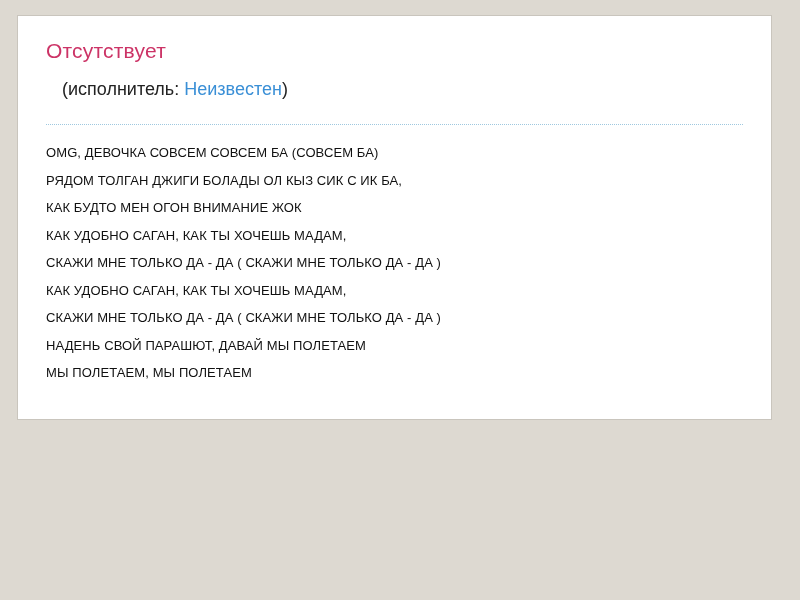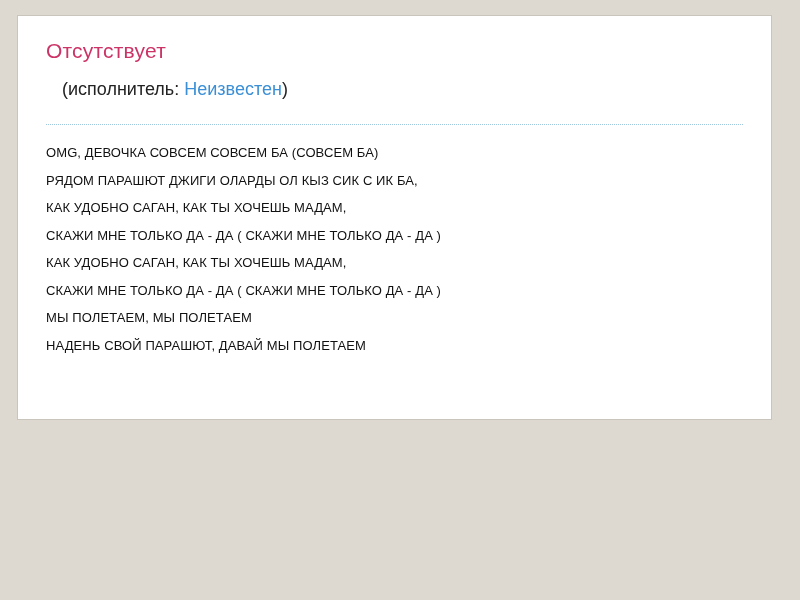--- a/index.html
+++ b/index.html
@@ -74,23 +74,24 @@
 <body>
 
 <div class="slide-area">
   <div class="card">
     <div class="card-inner">
       <h1 class="title">Отсутствует</h1>
       <p class="subtitle"><span>(исполнитель: </span><a class="artist-link" href="#">Неизвестен</a><span>)</span></p>
       <hr class="divider">
       <div class="lyrics" id="lyrics-container">
           <span class="line">OMG, ДЕВОЧКА СОВСЕМ СОВСЕМ БА (СОВСЕМ БА)</span>
-          <span class="line">РЯДОМ ПАРАШЮТ ДЖИГИ ОЛАРДЫ ОЛ КЫЗ СИК С ИК БА,</span>
+          <span class="line">РЯДОМ ТОЛГАН ДЖИГИ БОЛАДЫ ОЛ КЫЗ СИК С ИК БА,</span>
+          <span class="line">КАК БУДТО МЕН ОГОН ВНИМАНИЕ ЖОК</span>
           <span class="line">КАК УДОБНО САГАН, КАК ТЫ ХОЧЕШЬ МАДАМ,</span>
           <span class="line">СКАЖИ МНЕ ТОЛЬКО ДА - ДА ( СКАЖИ МНЕ ТОЛЬКО ДА - ДА )</span>
           <span class="line">КАК УДОБНО САГАН, КАК ТЫ ХОЧЕШЬ МАДАМ,</span>
           <span class="line">СКАЖИ МНЕ ТОЛЬКО ДА - ДА ( СКАЖИ МНЕ ТОЛЬКО ДА - ДА )</span>
+          <span class="line">НАДЕНЬ СВОЙ ПАРАШЮТ, ДАВАЙ МЫ ПОЛЕТАЕМ</span>
           <span class="line">МЫ ПОЛЕТАЕМ, МЫ ПОЛЕТАЕМ</span>
-          <span class="line">НАДЕНЬ СВОЙ ПАРАШЮТ, ДАВАЙ МЫ ПОЛЕТАЕМ</span>
         </div>
     </div>
   </div>
 </div>
 
 </body></html>

